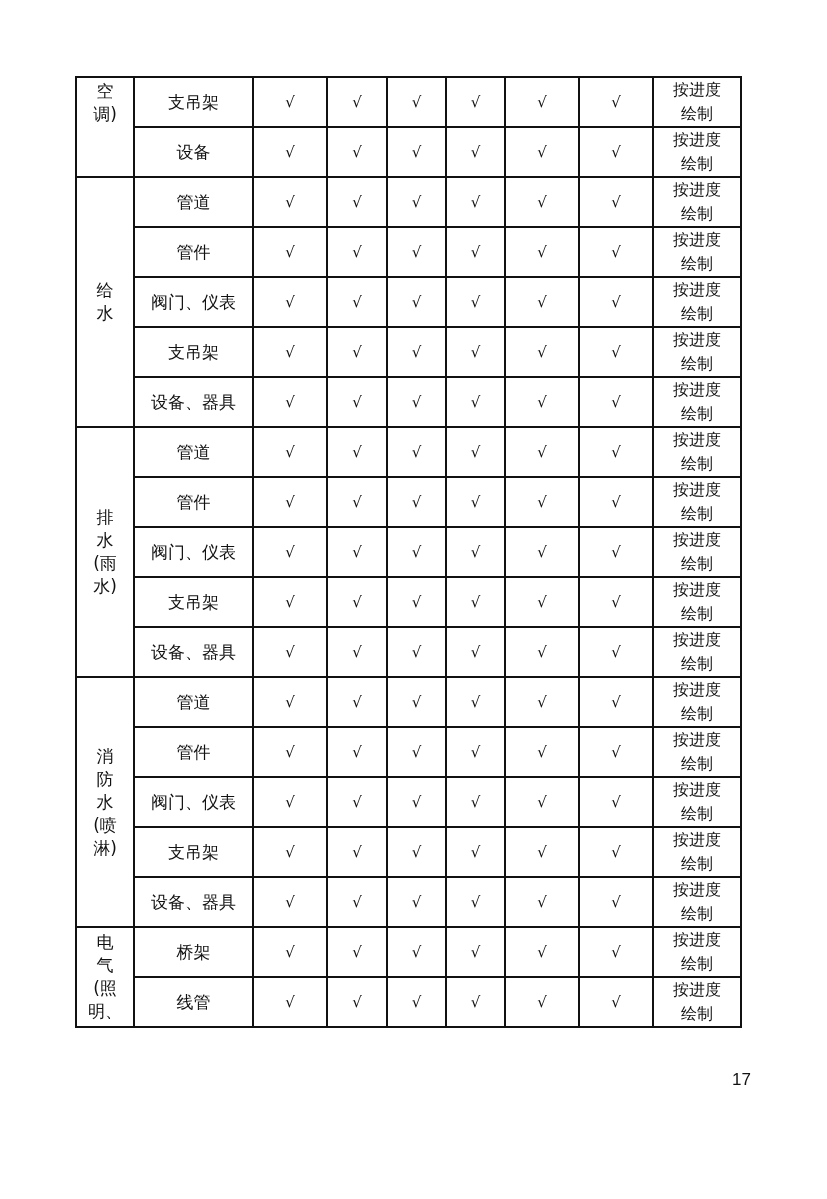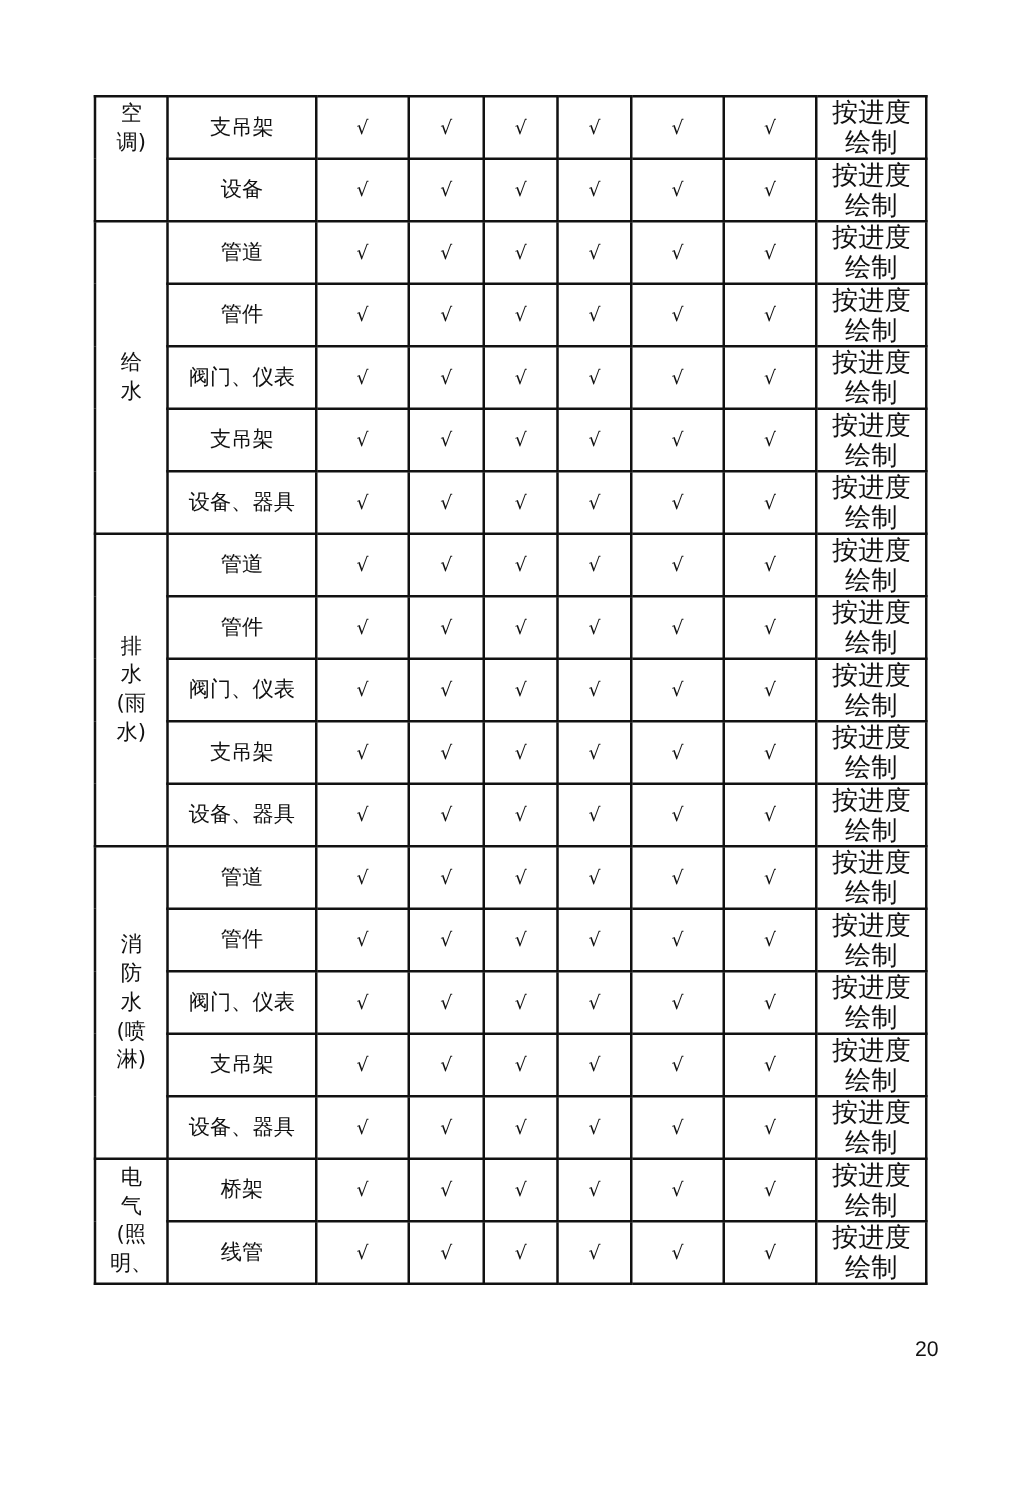--- a/index.html
+++ b/index.html
@@ -2,21 +2,21 @@
 <html><head>
 <meta charset="utf-8">
 <style>
   html,body{margin:0;padding:0;background:#fff;}
   body{width:827px;height:1199px;position:relative;font-family:"DejaVu Sans",sans-serif;color:#111;}
   table{position:absolute;left:75px;top:76px;border-collapse:collapse;table-layout:fixed;}
   td{border:2px solid #111;padding:0;text-align:center;vertical-align:middle;font-size:17px;line-height:24px;height:46.7px;}
   td.group{vertical-align:middle;font-size:17px;line-height:23px;}
   td.group.top{vertical-align:top;padding-top:2px;}
   td.check{font-size:15px;}
-  td.note{font-size:21px;line-height:24px;}
+  td.note{font-size:16px;line-height:24px;}
   .page-num{position:absolute;left:732px;top:1070px;font-family:"Liberation Sans",sans-serif;font-size:17px;}
 </style>
 </head>
 <body>
 
 <table>
   <colgroup>
     <col style="width:58px">
       <col style="width:119px">
       <col style="width:74px">
@@ -298,13 +298,13 @@
         <td class="check">√</td>
         <td class="check">√</td>
         <td class="note">
           <div>按进度</div>
           <div>绘制</div>
         </td>
       </tr>
     </tbody>
 </table>
 
-<div class="page-num">20</div>
+<div class="page-num">17</div>
 
 </body></html>

